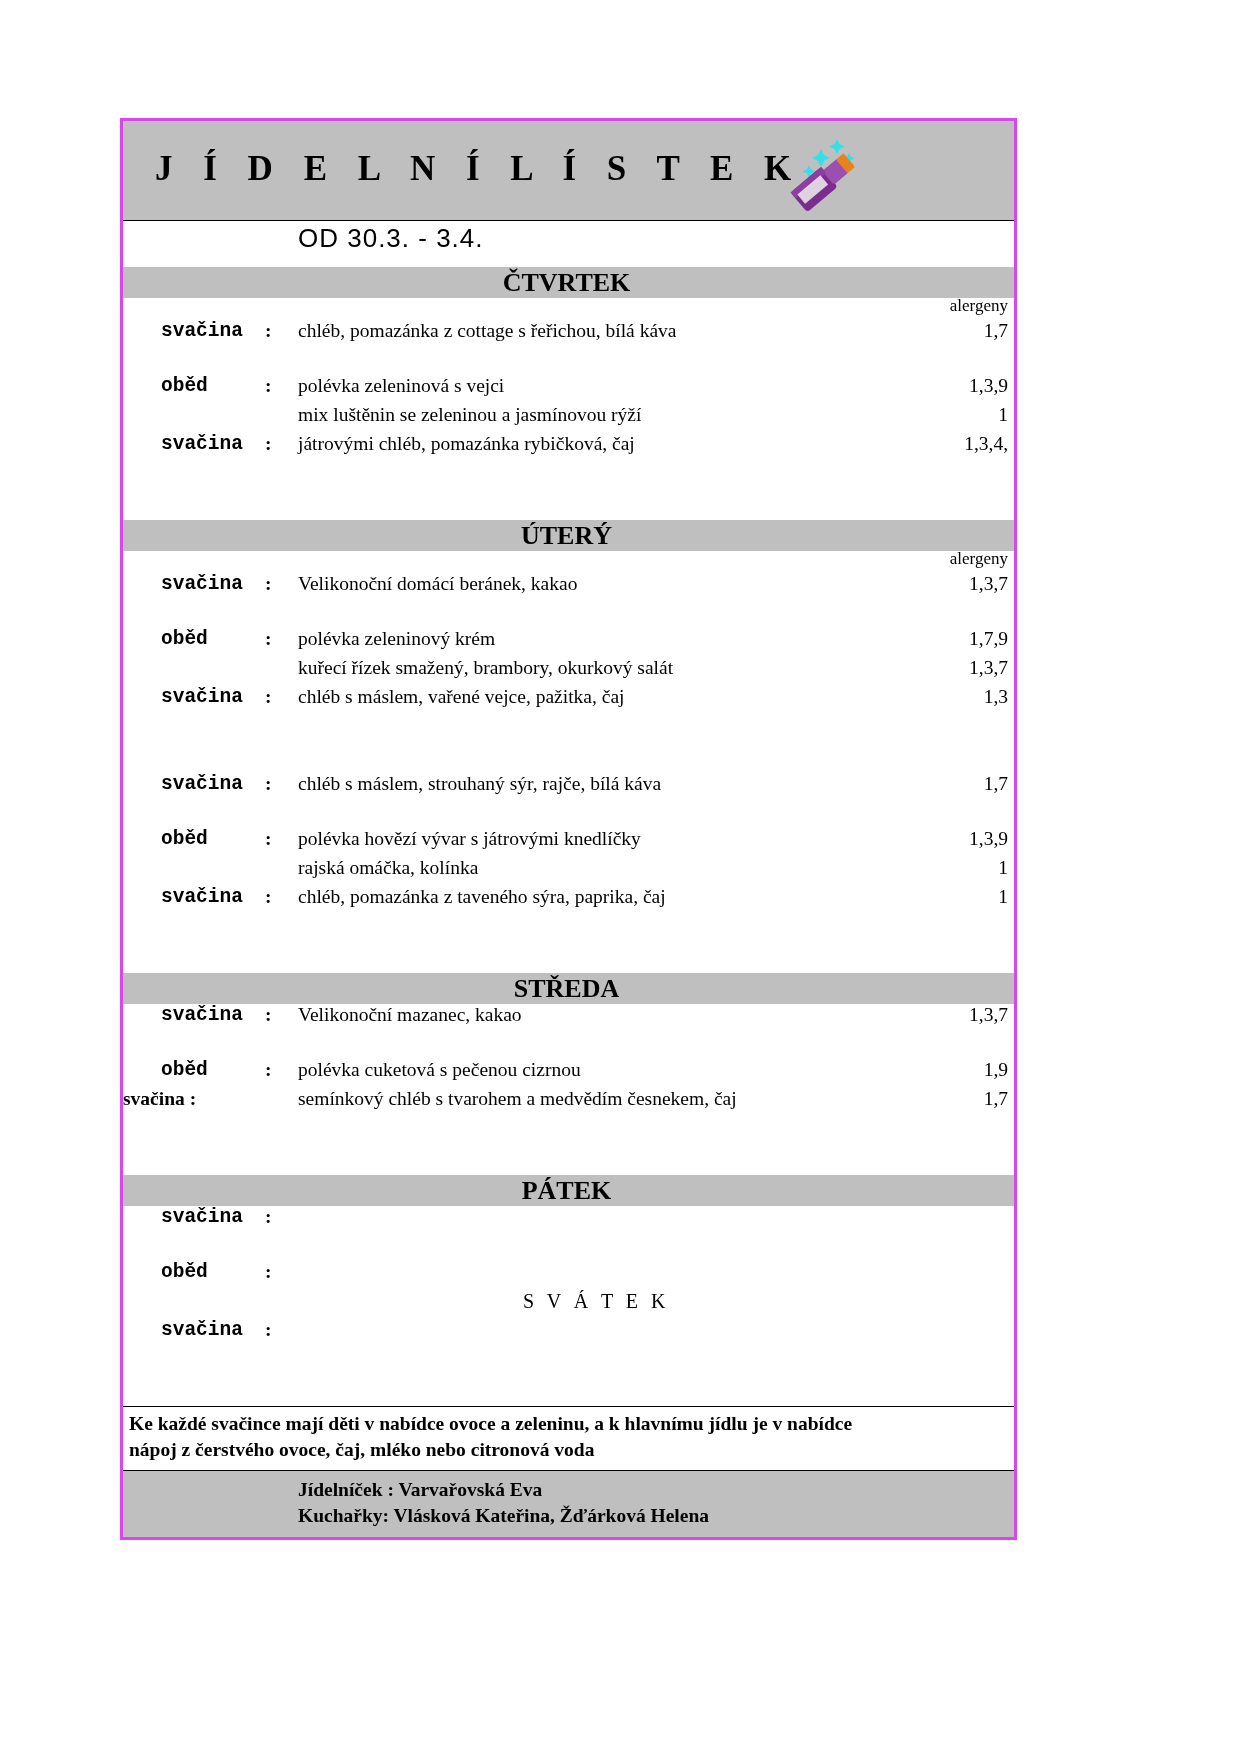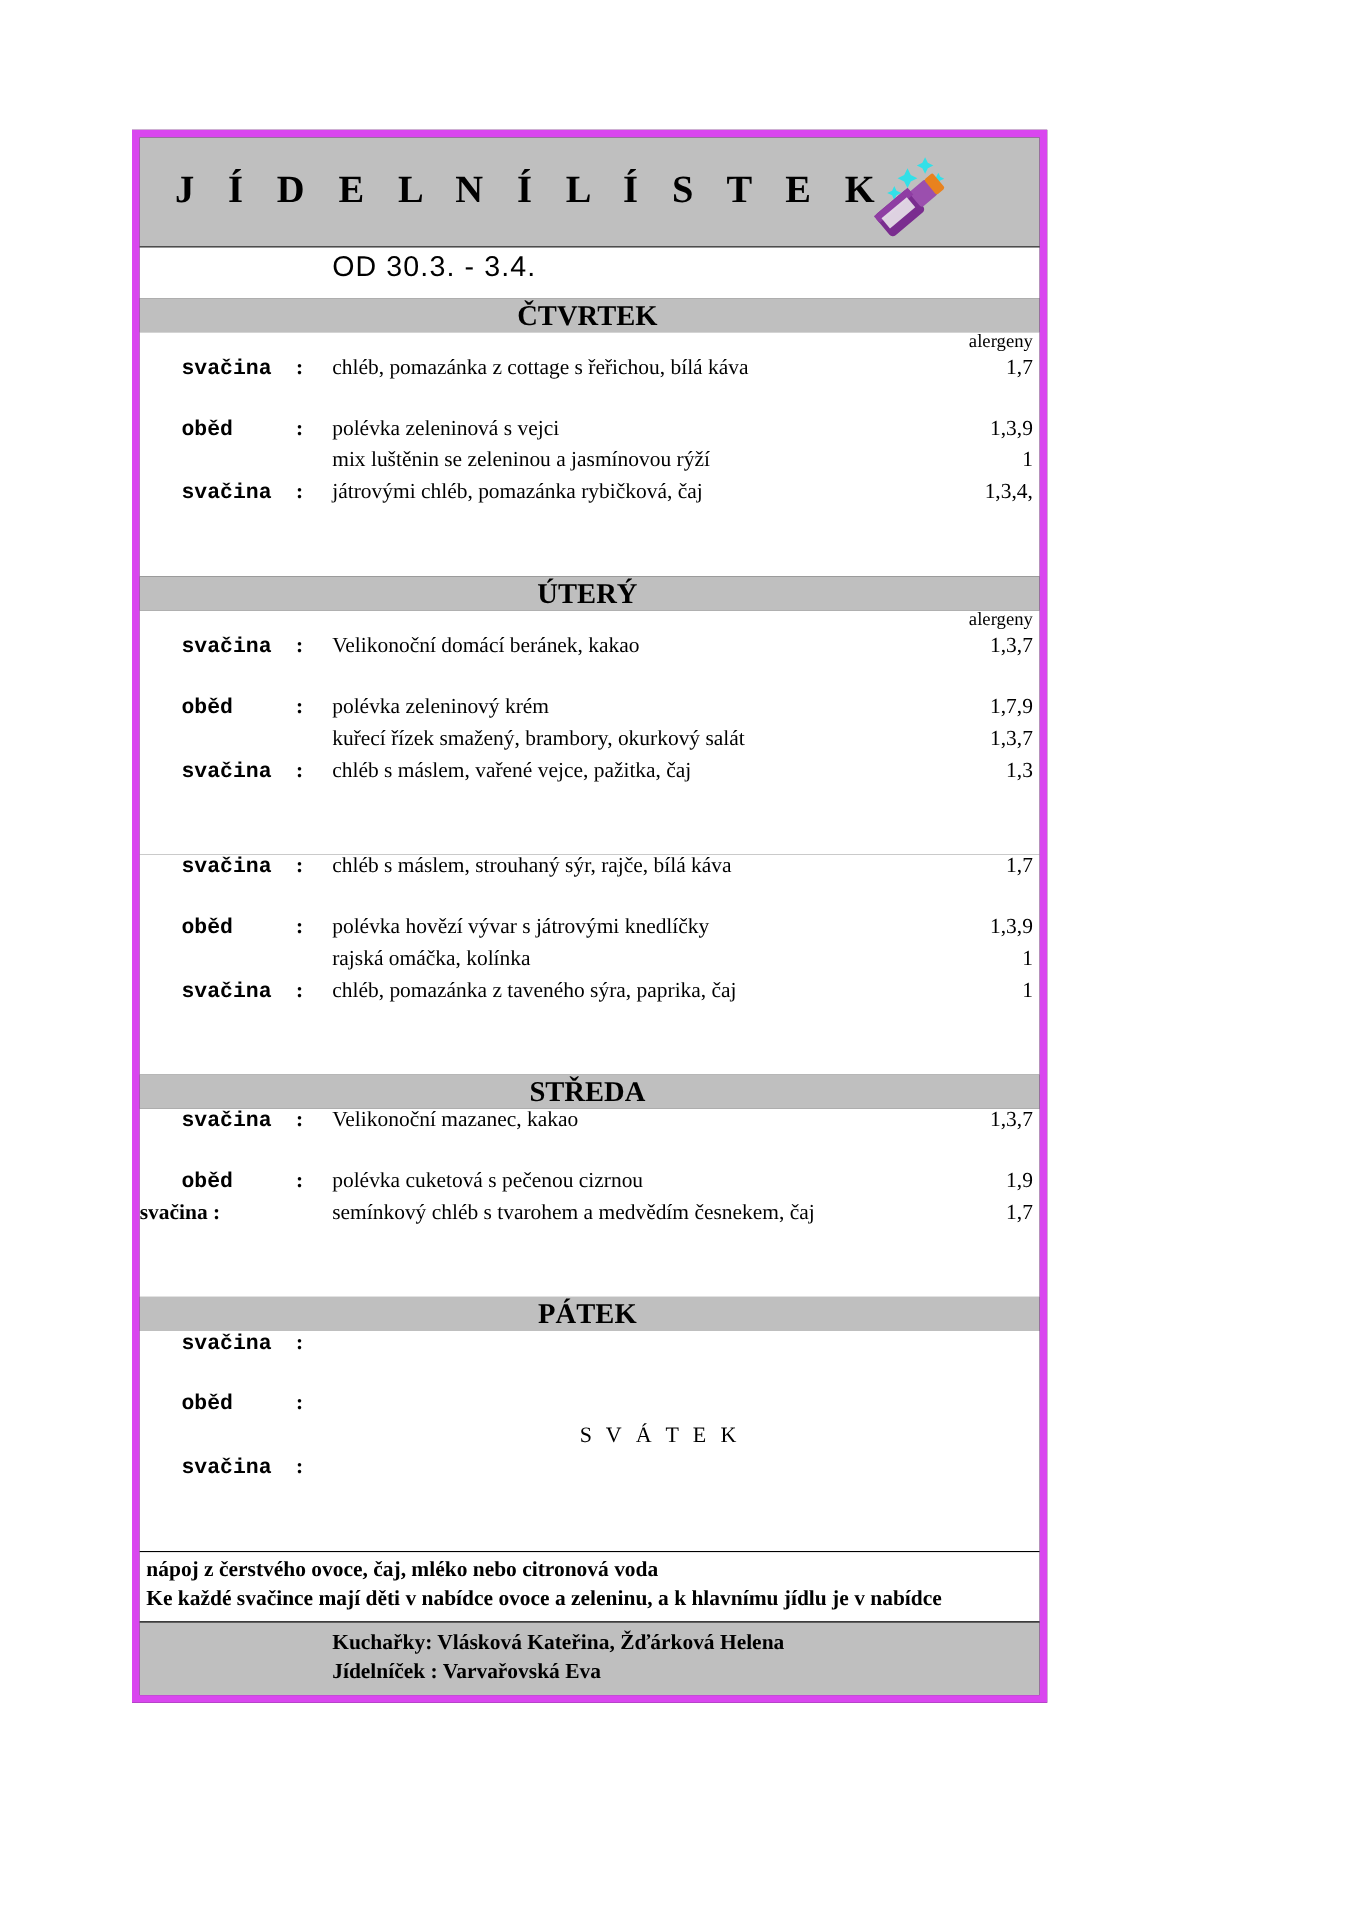--- a/index.html
+++ b/index.html
@@ -12,24 +12,24 @@
     height: 1754px;
     font-family: "Liberation Serif", serif;
     color: #000000;
     position: relative;
   }
 
   .page {
     position: absolute;
     left: 120px;
     top: 118px;
-    width: 832px;
-    border: 7px solid #d946ef;
+    width: 897px;
+    border: 3px solid #d946ef;
     box-sizing: border-box;
-    background: #000000;
+    background: #a21caf;
   }
 
   
   .title-bar {
     background: #bfbfbf;
     height: 100px;
     position: relative;
     border-bottom: 1px solid #000;
     box-sizing: border-box;
   }
@@ -321,22 +321,22 @@
     </div>
     <div class="row">
       <div class="lbl">svačina</div>
       <div class="colon">:</div>
       <div class="txt"></div>
     </div>
     <div class="spacer-lg"></div>
   </div>
 
   <div class="note">
+    <div>Ke každé svačince mají děti v nabídce ovoce a zeleninu, a k hlavnímu jídlu je v nabídce</div>
     <div>nápoj z čerstvého ovoce, čaj, mléko nebo citronová voda</div>
-    <div>Ke každé svačince mají děti v nabídce ovoce a zeleninu, a k hlavnímu jídlu je v nabídce</div>
   </div>
 
   <div class="footer">
+    <div>Jídelníček : Varvařovská Eva</div>
     <div>Kuchařky: Vlásková Kateřina, Žďárková Helena</div>
-    <div>Jídelníček : Varvařovská Eva</div>
   </div>
 
 </div>
 
 </body></html>

